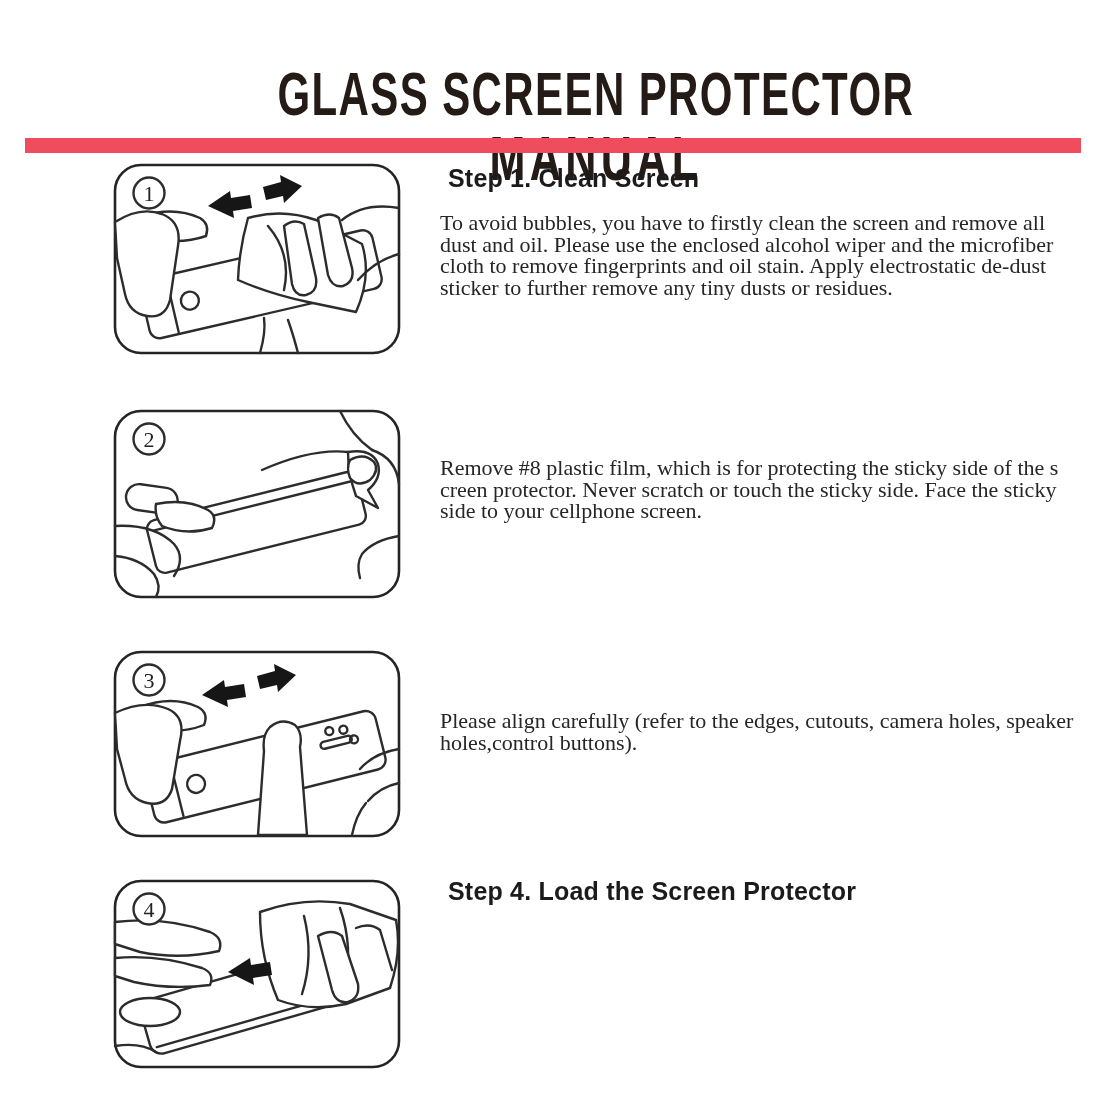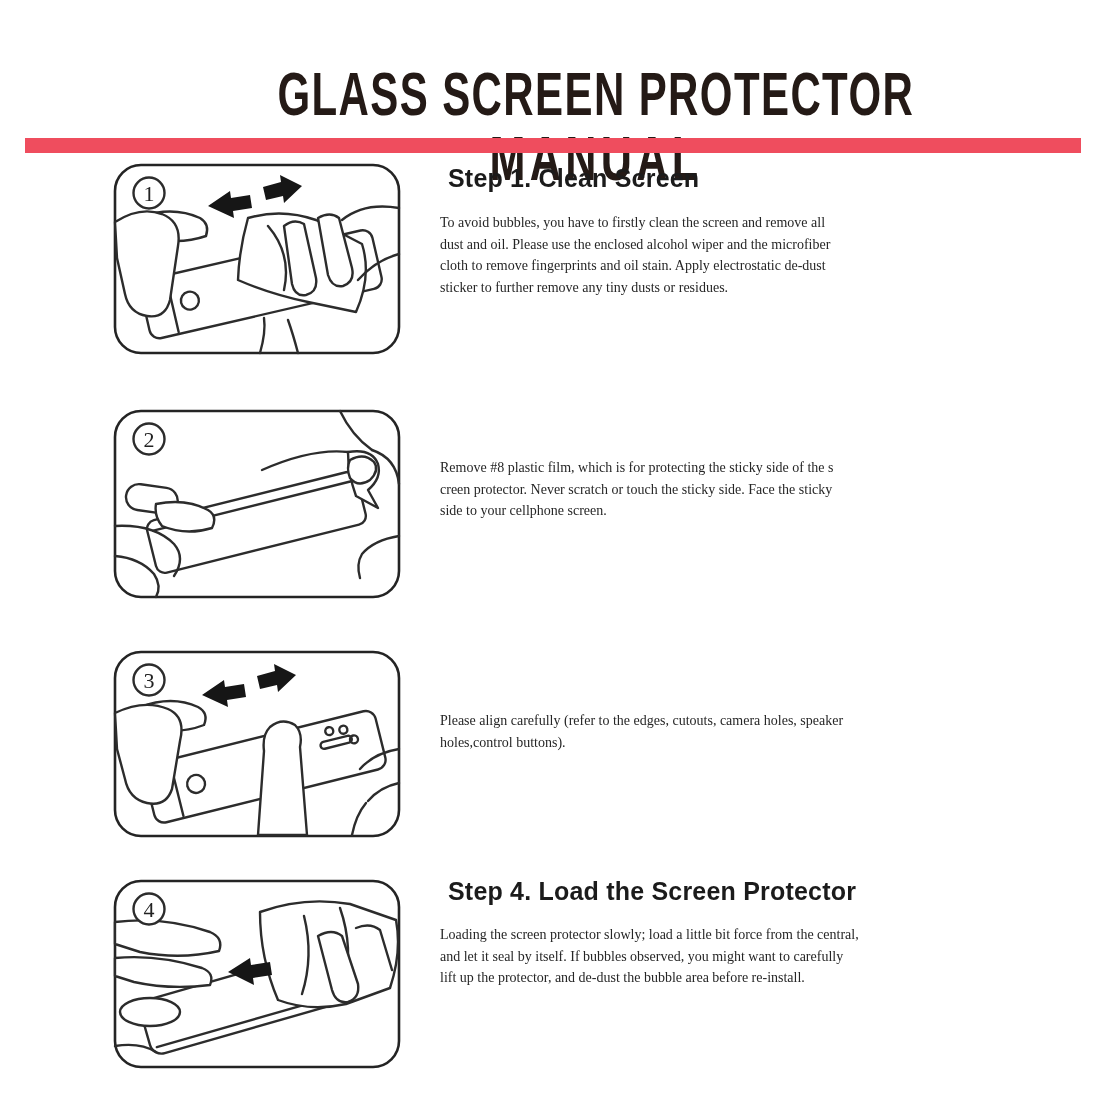--- a/index.html
+++ b/index.html
@@ -19,21 +19,21 @@
 
   
   .step{position:absolute;left:0;width:1100px;height:245px;}
   .s1{top:155px}.s2{top:400px}.s3{top:640px}.s4{top:868px}
   .fig{position:absolute;left:112px;width:290px;margin:0;}
   .s1 .fig{top:7px}.s2 .fig{top:8px}.s3 .fig{top:9px}.s4 .fig{top:10px}
   .stext{position:absolute;left:440px;top:0;width:650px;height:240px;}
   .step-heading{margin:8px;font-size:25px;font-weight:700;letter-spacing:.2px;
                 color:#1b1b1b;font-family:"Liberation Sans",sans-serif;line-height:30px;}
   .step-body{position:absolute;left:0;margin:0;width:650px;
-             font-family:"Liberation Serif",serif;font-size:14px;line-height:21.6px;
+             font-family:"Liberation Serif",serif;font-size:22px;line-height:21.6px;
              color:#262626;white-space:pre-line;}
   .s1 .step-body{top:57px}.s2 .step-body{top:57px}
   .s3 .step-body{top:70px}.s4 .step-body{top:56px}
 
   
   .art{display:block;}
   .art .ln{fill:none;stroke:#2c2c2c;stroke-width:2.4;stroke-linecap:round;stroke-linejoin:round;}
   .art .wh{fill:#ffffff;stroke:#2c2c2c;stroke-width:2.4;stroke-linejoin:round;stroke-linecap:round;}
   .art .frame{fill:#fff;stroke:#242424;stroke-width:2.6;}
   .art .solid{fill:#161616;stroke:none;}
@@ -195,19 +195,16 @@
         </g>
         <path class="solid" d="M116,94 L138,80 L139,87 L158,84 L160,97 L141,100 L142,107 Z"></path>
         <g>
           <circle class="wh" cx="37" cy="31" r="15.5" stroke-width="2"></circle>
           <text class="badge-num" x="37" y="39" text-anchor="middle">4</text>
         </g>
       </svg>
     </figure>
     <div class="stext">
       <h2 class="step-heading">Step 4. Load the Screen Protector</h2>
-      <p class="step-body">Loading the screen protector slowly; load a little bit force from the central,
-and let it seal by itself. If bubbles observed, you might want to carefully
-lift up the protector, and de-dust the bubble area before re-install.</p>
     </div>
   </section>
 
 </div>
 
 </body></html>

